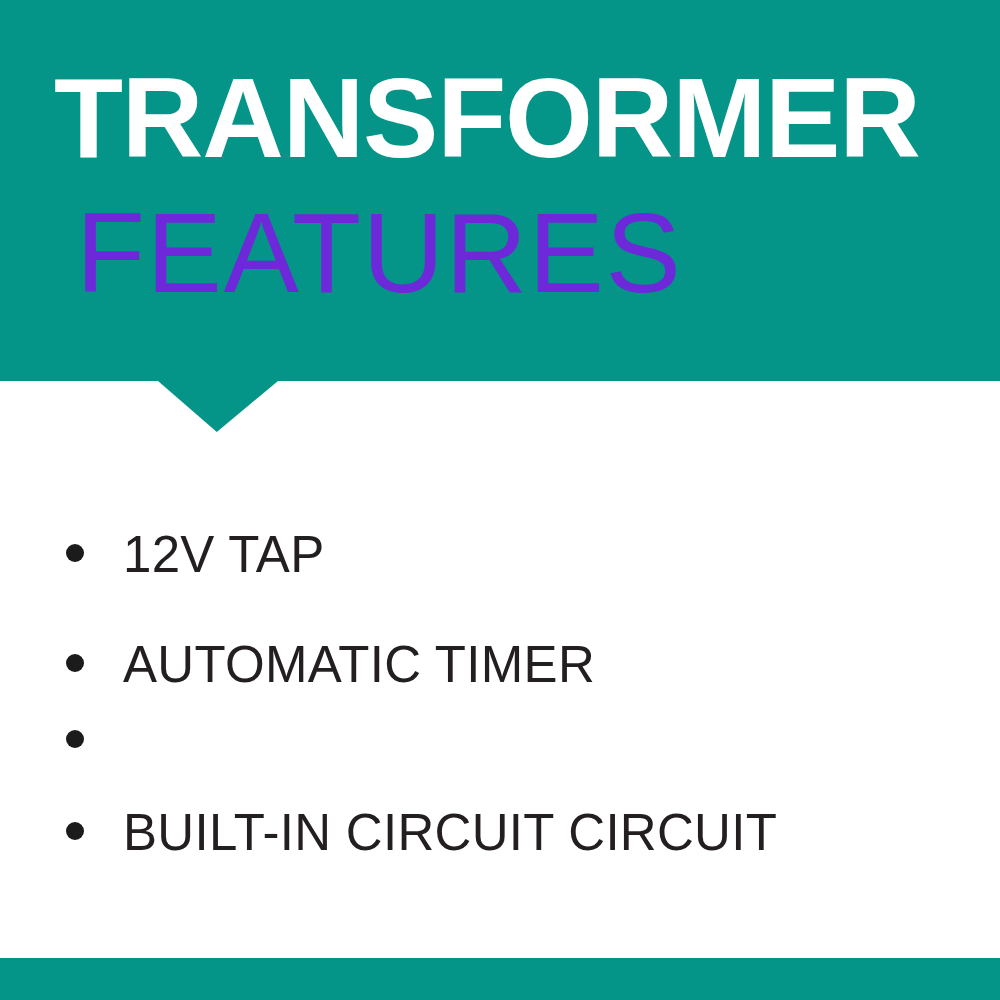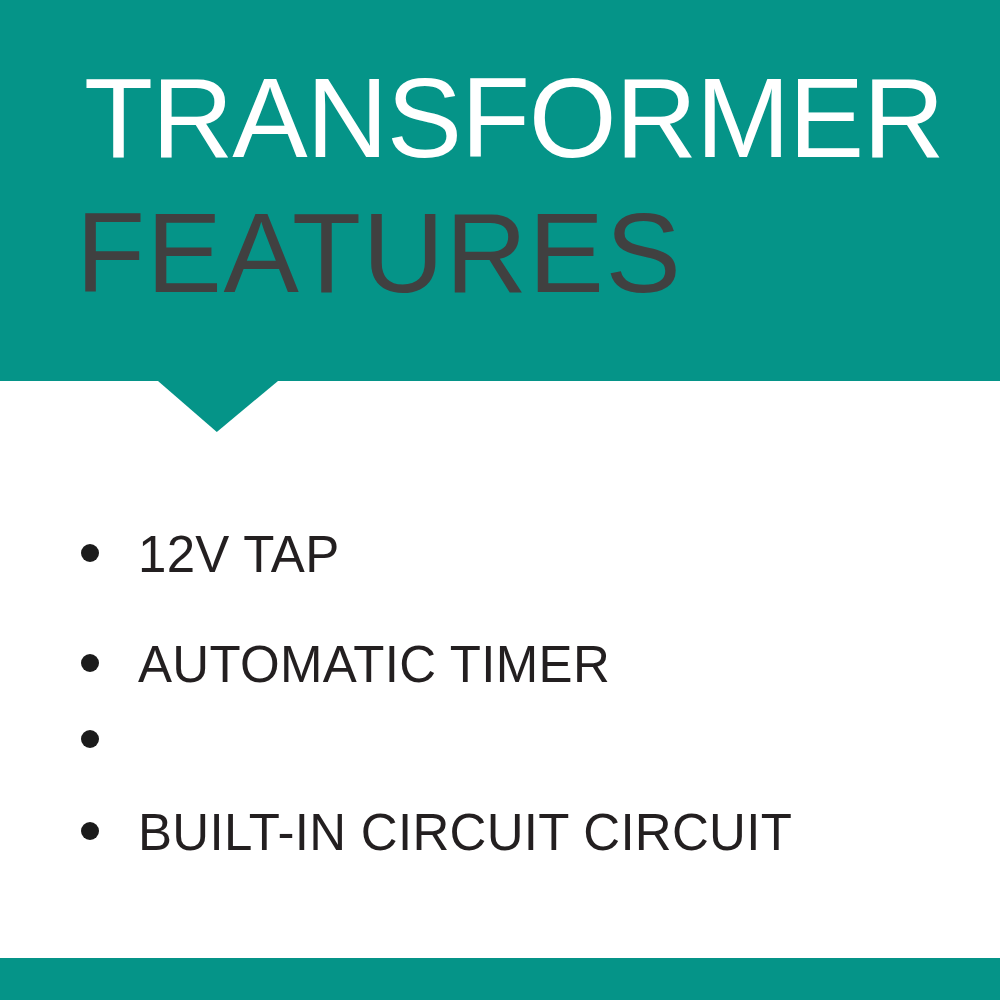--- a/index.html
+++ b/index.html
@@ -45,36 +45,36 @@
     border: 0;
     width: 120px;
     height: 51px;
     background: #059488;
     clip-path: polygon(0 0, 100% 0, 49% 100%);
   }
 
   
   .title-line1 {
     position: absolute;
-    left: 84px;
+    left: 54px;
     top: 62px;
     color: #ffffff;
     font-family: "Liberation Sans", sans-serif;
-    font-weight: 400;
+    font-weight: 700;
     font-size: 113px;
     line-height: 113px;
     letter-spacing: -1.2px;
     white-space: nowrap;
   }
 
   .title-line2 {
     position: absolute;
     left: 76px;
     top: 197px;
-    color: #404040;
+    color: #6d28d9;
     font-family: "Liberation Sans", sans-serif;
     font-weight: 300;
     font-size: 113px;
     line-height: 113px;
     letter-spacing: 1.5px;
     white-space: nowrap;
   }
 
   
   .feature-list {
@@ -82,21 +82,21 @@
     left: 0;
     top: 0;
     width: 1000px;
     margin: 0;
     padding: 0;
     list-style: none;
   }
 
   .feature-item {
     position: absolute;
-    left: 81px;
+    left: 66px;
     height: 56px;
     display: flex;
     align-items: center;
     white-space: nowrap;
   }
 
   .feature-item:nth-child(1) { top: 525px; }
   .feature-item:nth-child(2) { top: 619px; margin-top: 16px; }
   .feature-item:nth-child(3) { top: 711px; }
   .feature-item:nth-child(4) { top: 803px; }

